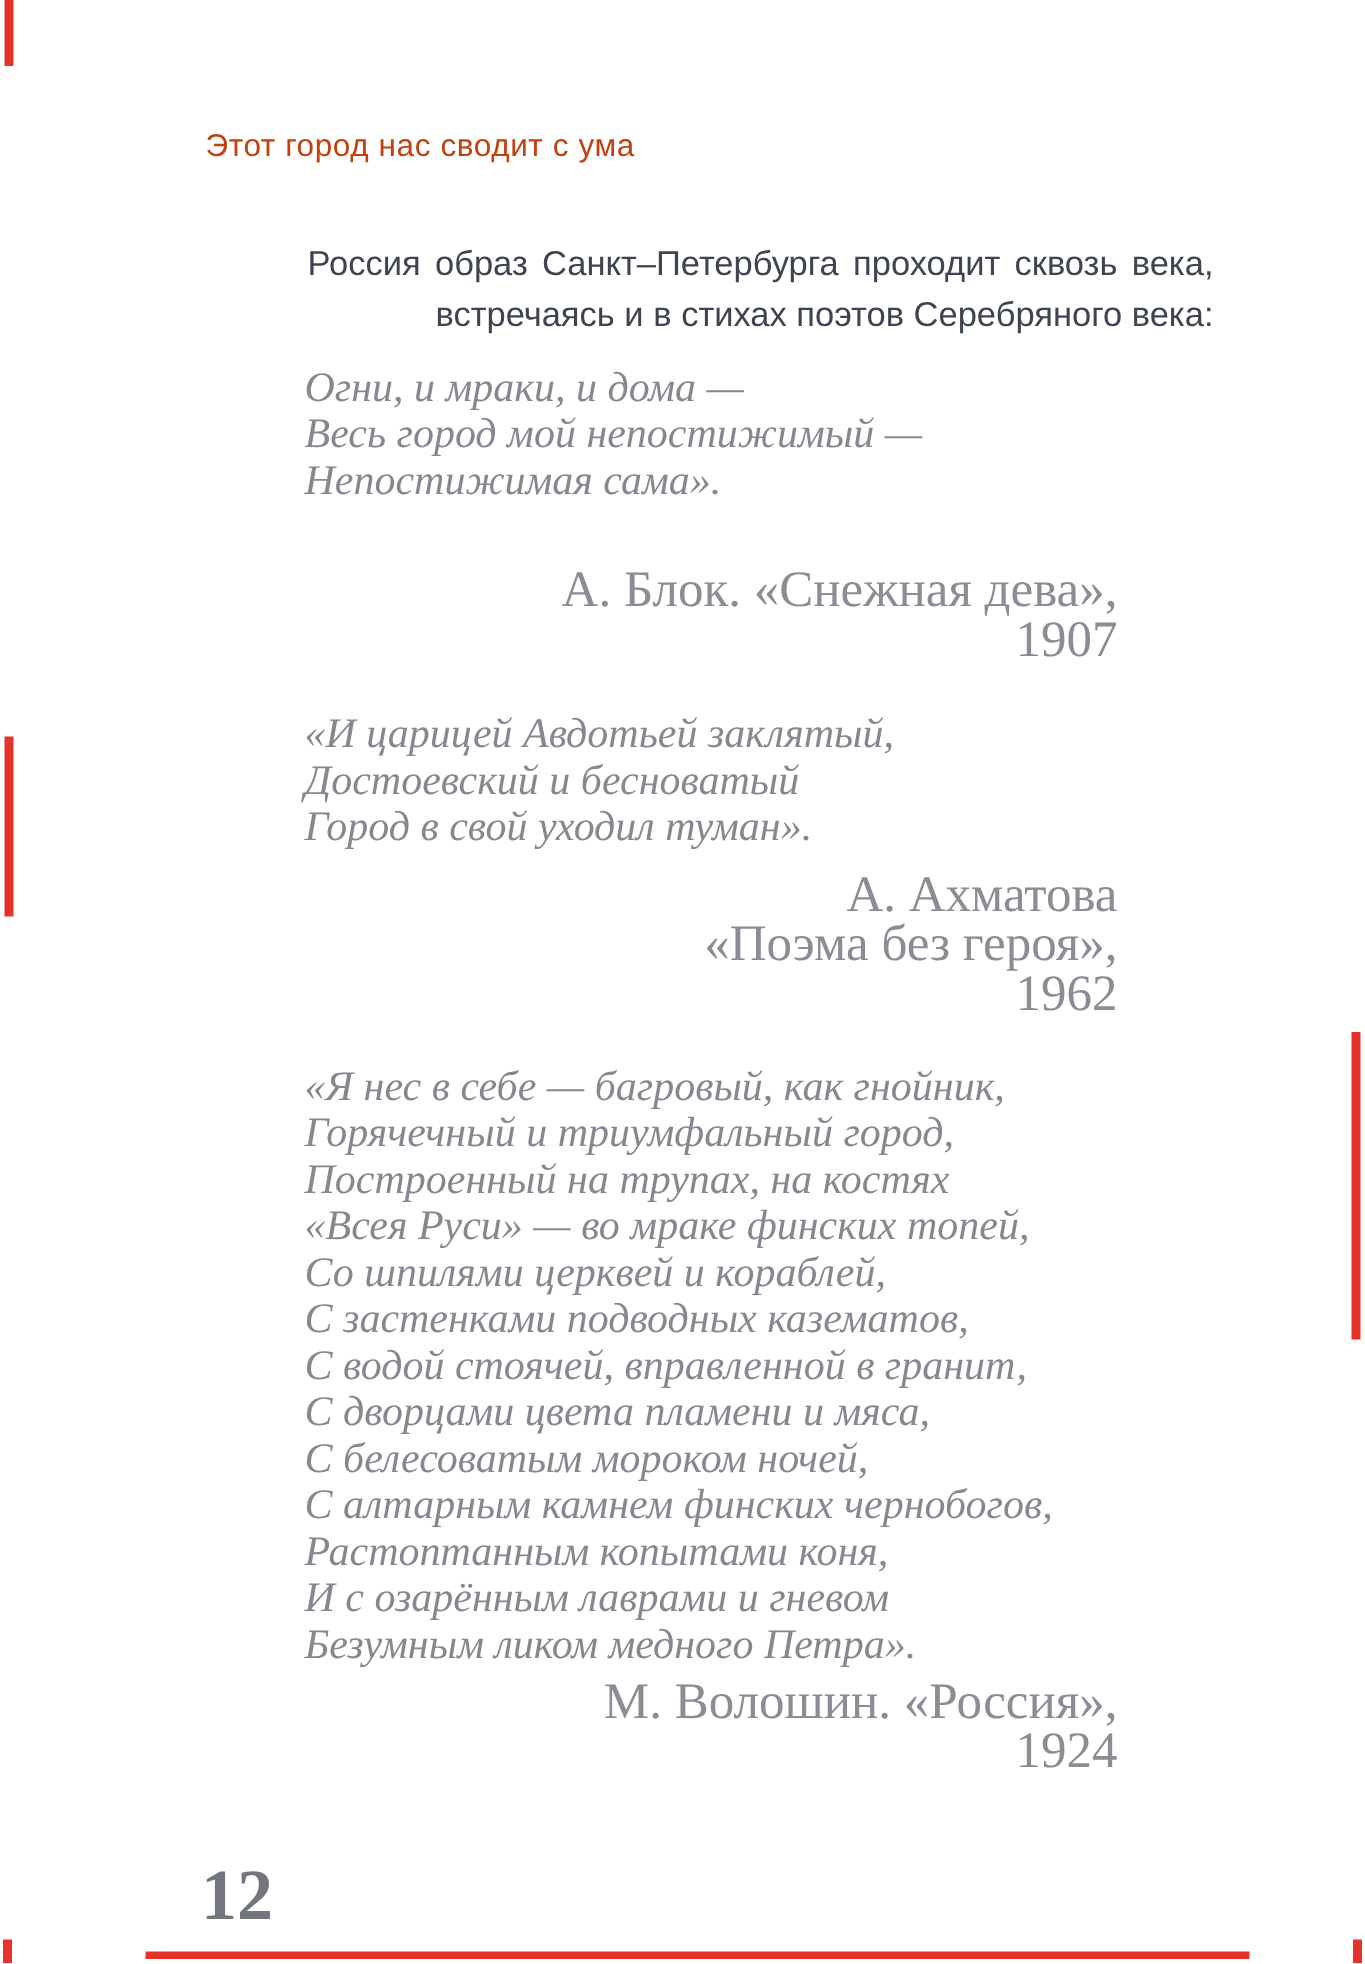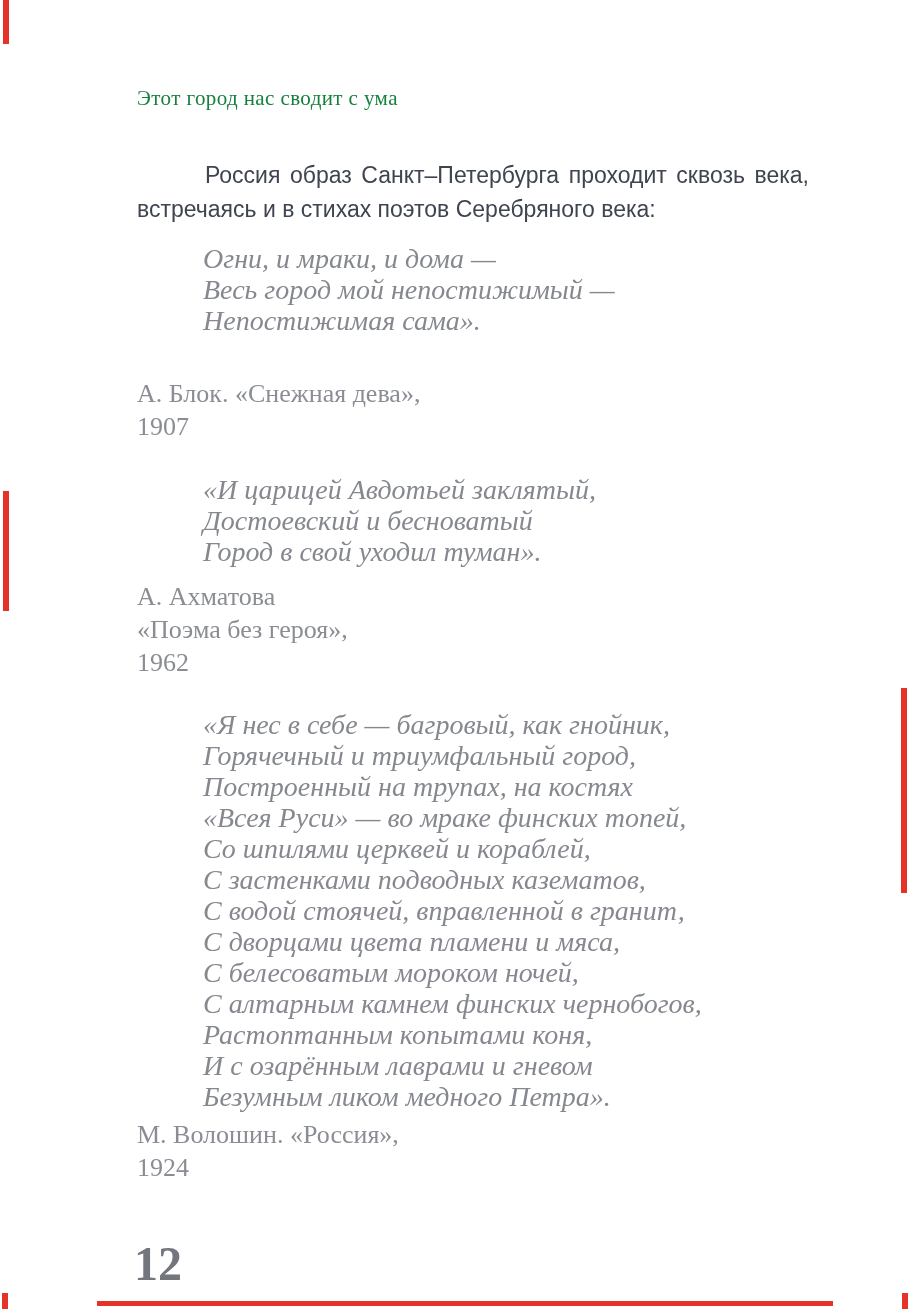--- a/index.html
+++ b/index.html
@@ -7,51 +7,51 @@
   .page {
     position:relative;
     width:910px; height:1309px;
     margin:0 auto;
     background:#ffffff;
     overflow:hidden;
     font-family:"Liberation Serif", serif;
   }
   .running-header {
     position:absolute; left:137px; top:86px;
-    font-family:Liberation Serif, serif;
+    font-family:Liberation Sans, sans-serif;
     font-size:21px; line-height:24px;
     letter-spacing:0.4px;
-    color:#15803d;
+    color:#c2410c;
   }
   .body-paragraph {
     position:absolute; left:137px; top:158px; width:672px;
     font-family:"Liberation Sans", sans-serif;
     font-size:23px; line-height:34px;
     color:#3e4450;
   }
   .body-paragraph .p-line1 {
     text-indent:68px;
     text-align:justify;
     text-align-last:justify;
   }
-  .body-paragraph .p-line2 { text-align:left; }
+  .body-paragraph .p-line2 { text-align:right; }
   .poem {
     position:absolute; left:203px;
     font-family:"Liberation Serif", serif;
     font-style:italic;
     font-size:28px; line-height:31px;
     color:#85888f;
     white-space:nowrap;
   }
   .attribution {
     position:absolute; left:137px; width:608px;
     font-family:"Liberation Serif", serif;
-    font-size:26px; line-height:33px;
+    font-size:34px; line-height:33px;
     color:#8a8d94;
-    text-align:left;
+    text-align:right;
     white-space:nowrap;
   }
   .q1 { top:243px; }
   .a1 { top:377px; }
   .q2 { top:474px; }
   .a2 { top:580px; }
   .q3 { top:698px;margin-top:11px; }
   .a3 { top:1118px; }
   .page-number {
     position:absolute; left:134px; top:1230px;

